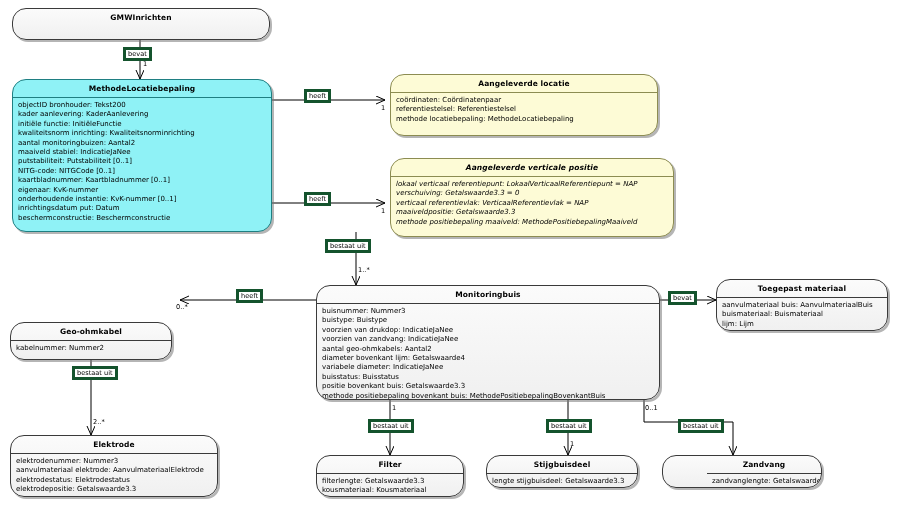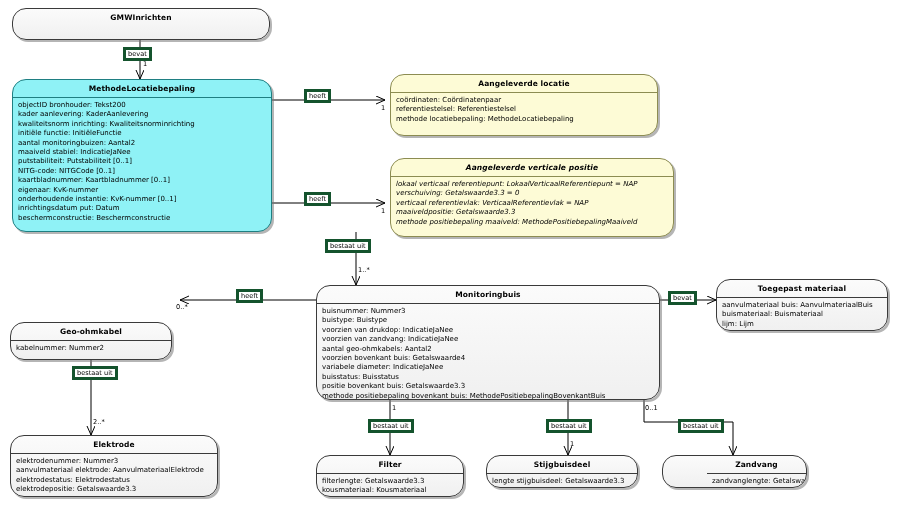--- a/index.html
+++ b/index.html
@@ -123,22 +123,22 @@
 
   <div class="uml grey" style="left:12px; top:8px; width:258px; height:32px;">
     <div class="title">GMWInrichten</div>
   </div>
 
   <div class="uml cyan has-body" style="left:12px; top:79px; width:260px; height:153px;">
     <div class="title">MethodeLocatiebepaling</div>
     <div class="body">
       <div class="attr">objectID bronhouder: Tekst200</div>
       <div class="attr">kader aanlevering: KaderAanlevering</div>
+      <div class="attr">initiële functie: InitiëleFunctie</div>
       <div class="attr">kwaliteitsnorm inrichting: Kwaliteitsnorminrichting</div>
-      <div class="attr">initiële functie: InitiëleFunctie</div>
       <div class="attr">aantal monitoringbuizen: Aantal2</div>
       <div class="attr">maaiveld stabiel: IndicatieJaNee</div>
       <div class="attr">putstabiliteit: Putstabiliteit [0..1]</div>
       <div class="attr">NITG-code: NITGCode [0..1]</div>
       <div class="attr">kaartbladnummer: Kaartbladnummer [0..1]</div>
       <div class="attr">eigenaar: KvK-nummer</div>
       <div class="attr">onderhoudende instantie: KvK-nummer [0..1]</div>
       <div class="attr">inrichtingsdatum put: Datum</div>
       <div class="attr">beschermconstructie: Beschermconstructie</div>
     </div>
@@ -172,21 +172,21 @@
   </div>
 
   <div class="uml grey has-body" style="left:316px; top:285px; width:344px; height:115px;">
     <div class="title">Monitoringbuis</div>
     <div class="body">
       <div class="attr">buisnummer: Nummer3</div>
       <div class="attr">buistype: Buistype</div>
       <div class="attr">voorzien van drukdop: IndicatieJaNee</div>
       <div class="attr">voorzien van zandvang: IndicatieJaNee</div>
       <div class="attr">aantal geo-ohmkabels: Aantal2</div>
-      <div class="attr">voorzien bovenkant buis: Getalswaarde4</div>
+      <div class="attr">diameter bovenkant lijm: Getalswaarde4</div>
       <div class="attr">variabele diameter: IndicatieJaNee</div>
       <div class="attr">buisstatus: Buisstatus</div>
       <div class="attr">positie bovenkant buis: Getalswaarde3.3</div>
       <div class="attr">methode positiebepaling bovenkant buis: MethodePositiebepalingBovenkantBuis</div>
     </div>
   </div>
 
   <div class="uml grey has-body" style="left:716px; top:279px; width:172px; height:52px;">
     <div class="title">Toegepast materiaal</div>
     <div class="body">
@@ -214,21 +214,21 @@
     </div>
   </div>
 
   <div class="uml grey has-body" style="left:486px; top:455px; width:152px; height:33px;">
     <div class="title">Stijgbuisdeel</div>
     <div class="body">
       <div class="attr">lengte stijgbuisdeel: Getalswaarde3.3</div>
     </div>
   </div>
 
-  <div class="uml grey has-body" style="left:662px; top:455px; width:145px; height:33px;padding-left:44px;">
+  <div class="uml grey has-body" style="left:662px; top:455px; width:160px; height:33px;padding-left:44px;">
     <div class="title">Zandvang</div>
     <div class="body">
       <div class="attr">zandvanglengte: Getalswaarde3.3</div>
     </div>
   </div>
 
   <div class="elabel" style="left:123px; top:47px;">bevat</div>
   <div class="mult" style="left:143px; top:60px;">1</div>
 
   <div class="elabel" style="left:304px; top:89px;">heeft</div>

